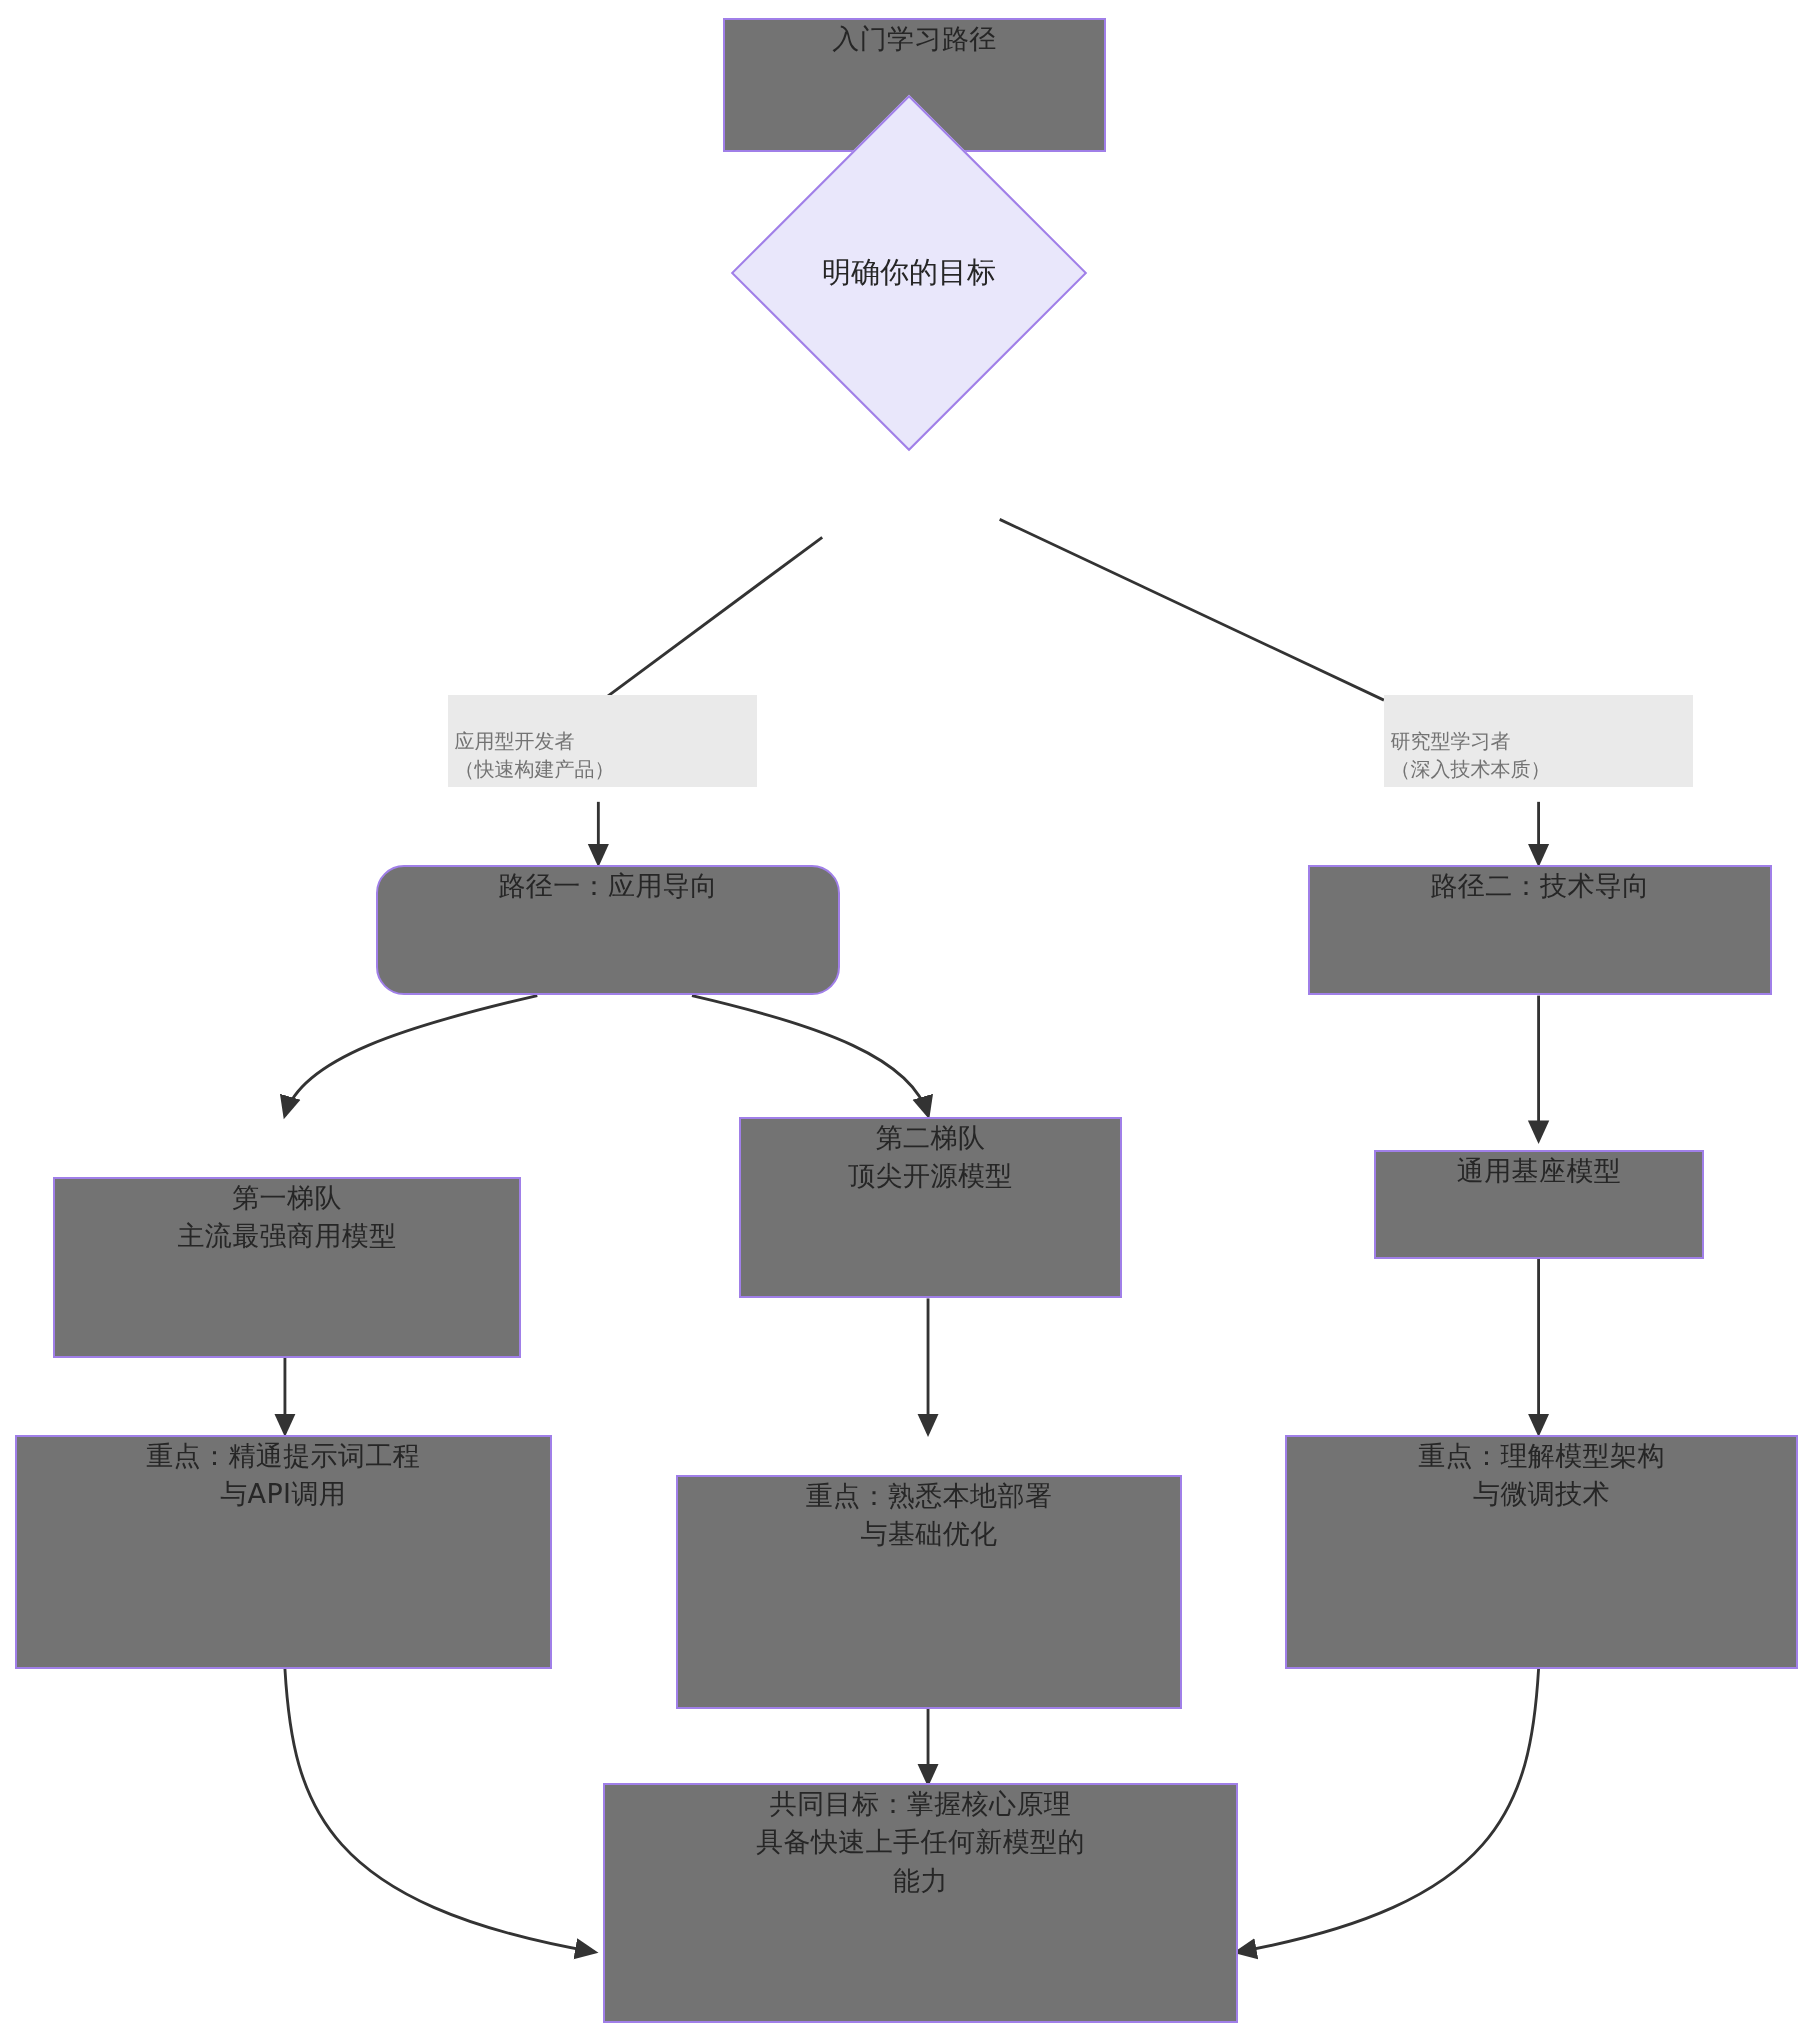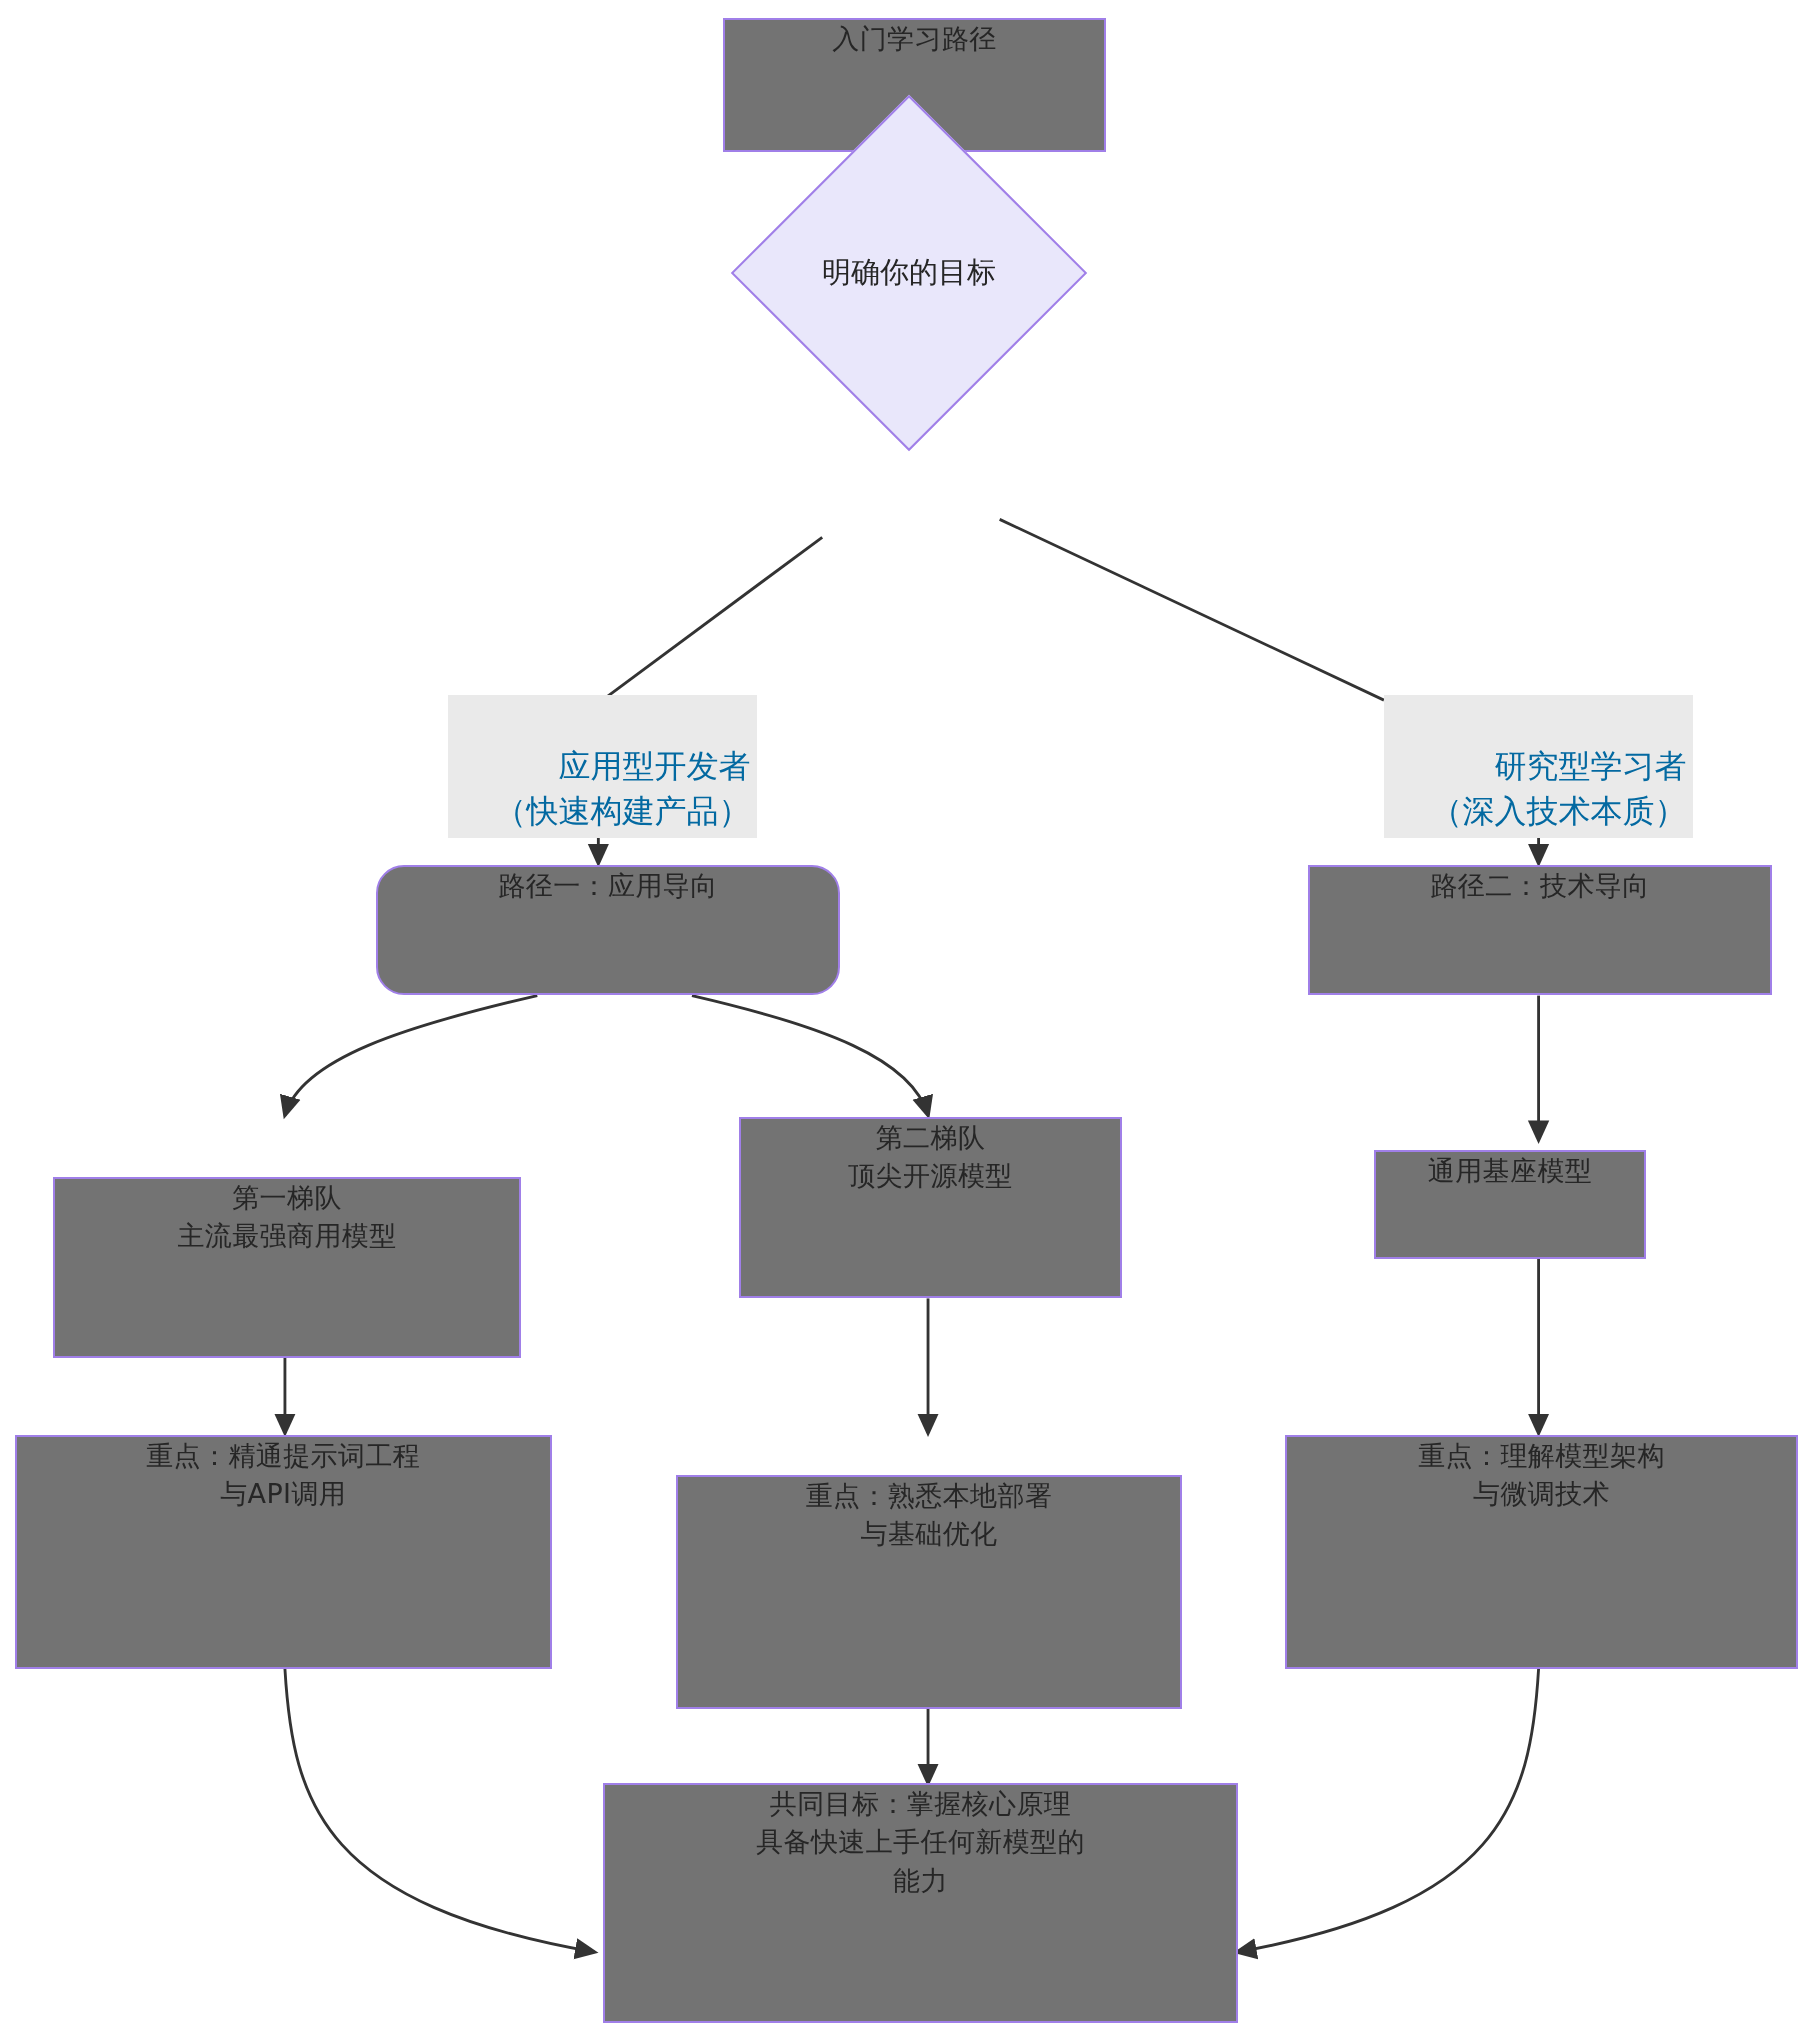--- a/index.html
+++ b/index.html
@@ -16,22 +16,22 @@
   .node .lines{white-space:pre-line;padding:0 8.1px;}
 
   .diamond-wrap{position:absolute;}
   .diamond{position:absolute;left:0;top:0;
            background:#e9e7fb;border:2.4px solid #a07fe8;
            transform:rotate(45deg);box-sizing:border-box;}
   .diamond-label{position:absolute;left:0;top:0;
            display:flex;align-items:center;justify-content:center;
            color:#262626;font-size:29px;white-space:nowrap;}
 
-  .edge-label{position:absolute;background:#eaeaea;color:#0369a1;
-        font-size:32px;line-height:1.42;text-align:right;
+  .edge-label{position:absolute;background:#eaeaea;color:#737373;
+        font-size:20px;line-height:1.42;text-align:left;
         padding:3.3px 6.5px;box-sizing:border-box;white-space:pre-line;}
 </style>
 </head>
 <body>
 
 <div id="canvas">
 
   <svg class="edges" viewBox="0 0 2232 2490">
     <defs>
       <marker id="arrow" viewBox="0 0 12 12" refX="9" refY="6" markerWidth="9" markerHeight="9" orient="auto-start-reverse">
@@ -96,21 +96,21 @@
   <div class="node" style="left:53px;top:1177px;width:468px;height:181px;">
     <span class="lines">第一梯队
 主流最强商用模型</span>
   </div>
 
   <div class="node" style="left:739px;top:1117px;width:383px;height:181px;">
     <span class="lines">第二梯队
 顶尖开源模型</span>
   </div>
 
-  <div class="node" style="left:1374px;top:1150px;width:272px;height:109px;">
+  <div class="node" style="left:1374px;top:1150px;width:330px;height:109px;">
     <span class="lines">通用基座模型</span>
   </div>
 
   <div class="node" style="left:14.7px;top:1435px;width:537px;height:234px;">
     <span class="lines">重点：精通提示词工程
 与API调用</span>
   </div>
 
   <div class="node" style="left:676px;top:1435px;width:506px;height:234px;margin-top:40px;">
     <span class="lines">重点：熟悉本地部署

